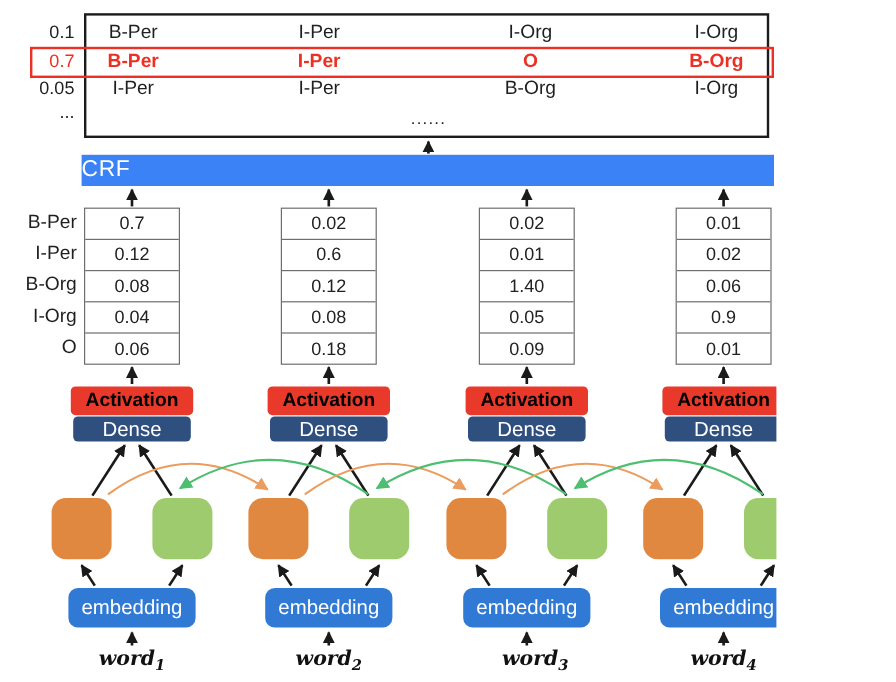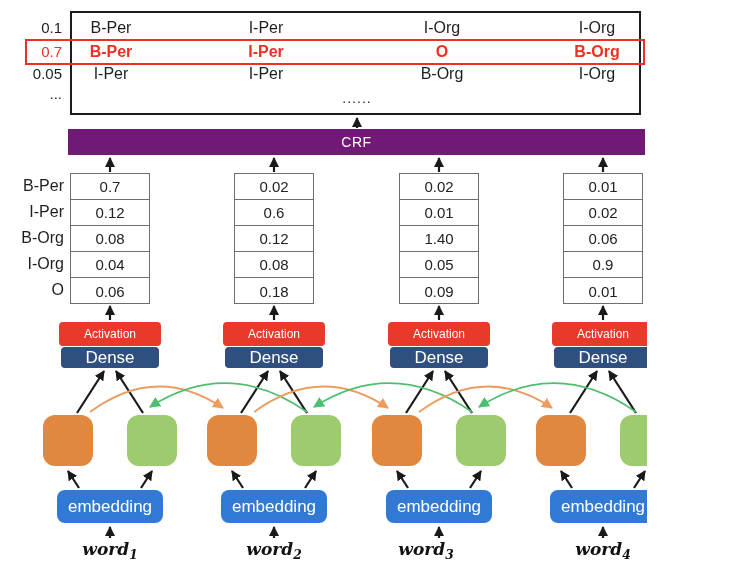--- a/index.html
+++ b/index.html
@@ -11,28 +11,28 @@
   .ctr{transform:translateX(-50%);white-space:nowrap;}
   
   .cand-table{border:2px solid #1c1c1c;background:#ffffff;box-sizing:border-box;}
   .tag{font-size:16px;color:#1f1f1f;line-height:20px;}
   .tag.hl{color:#ed3024;font-weight:bold;}
   .prob{font-size:15px;color:#1f1f1f;text-align:right;line-height:20px;}
   .prob.hl{color:#ed3024;}
   .hl-box{border:2px solid #ed3024;box-sizing:border-box;background:transparent;}
   .pred-label{font-size:18px;font-weight:bold;color:#111;line-height:22px;text-decoration:underline;}
   
-  .crf-bar{background:#701a75;color:#ffffff;font-size:14px;display:flex;align-items:center;justify-content:center;letter-spacing:.5px;}
+  .crf-bar{background:#3b82f6;color:#ffffff;font-size:19px;display:flex;align-items:center;letter-spacing:.5px;}
   
   .score-col{border:1.5px solid #6e6e6e;background:#ffffff;box-sizing:border-box;}
   .score-cell{box-sizing:border-box;border-bottom:1.5px solid #6e6e6e;display:flex;align-items:center;justify-content:center;font-size:15px;color:#222;}
   .score-cell:last-child{border-bottom:none;}
   .side-label{font-size:16px;color:#1f1f1f;text-align:right;line-height:18px;}
   
-  .act-box{background:#e8392b;color:#ffffff;border-radius:4px;display:flex;align-items:center;justify-content:center;font-size:12px;}
+  .act-box{background:#e8392b;color:#000000;border-radius:4px;display:flex;align-items:center;justify-content:center;font-size:16px;font-weight:bold;}
   .dense-box{background:#2f4f7f;color:#fff;border-radius:4px;display:flex;align-items:center;justify-content:center;font-size:17px;}
   .lstm-cell{border-radius:12px;}
   .lstm-fwd{background:#e0883f;}
   .lstm-bwd{background:#9dcb6d;}
   .emb-box{background:#307ad5;color:#fff;border-radius:8px;display:flex;align-items:center;justify-content:center;font-size:17px;}
   .word-label{font-family:"DejaVu Serif","Liberation Serif",serif;font-style:italic;font-weight:bold;font-size:17px;color:#111;}
   .word-label sub{font-size:0.72em;}
   svg.layer{position:absolute;left:0;top:0;pointer-events:none;}
 </style>
 </head>
@@ -106,21 +106,21 @@
         <div class="score-cell" style="height:26px;">0.01</div>
         <div class="score-cell" style="height:26px;">1.40</div>
         <div class="score-cell" style="height:26px;">0.05</div>
         <div class="score-cell" style="height:26px;">0.09</div>
       </div>
       <div class="abs act-box" style="left:388px;top:322px;width:102px;height:24px;">Activation</div>
       <div class="abs dense-box" style="left:390px;top:347px;width:98px;height:21px;">Dense</div>
       <div class="abs lstm-cell lstm-fwd" style="left:372px;top:415px;width:50px;height:51px;"></div>
       <div class="abs lstm-cell lstm-bwd" style="left:456px;top:415px;width:50px;height:51px;"></div>
       <div class="abs emb-box" style="left:386px;top:490px;width:106px;height:33px;">embedding</div>
-      <div class="abs word-label ctr" style="left:426px;top:539px;"><span>word</span><sub>3</sub></div>
+      <div class="abs word-label ctr" style="left:446px;top:539px;"><span>word</span><sub>3</sub></div>
       <div class="abs score-col" style="left:563px;top:173px;width:80px;height:131px;">
         <div class="score-cell" style="height:26px;">0.01</div>
         <div class="score-cell" style="height:26px;">0.02</div>
         <div class="score-cell" style="height:26px;">0.06</div>
         <div class="score-cell" style="height:26px;">0.9</div>
         <div class="score-cell" style="height:26px;">0.01</div>
       </div>
       <div class="abs act-box" style="left:552px;top:322px;width:102px;height:24px;">Activation</div>
       <div class="abs dense-box" style="left:554px;top:347px;width:98px;height:21px;">Dense</div>
       <div class="abs lstm-cell lstm-fwd" style="left:536px;top:415px;width:50px;height:51px;"></div>

